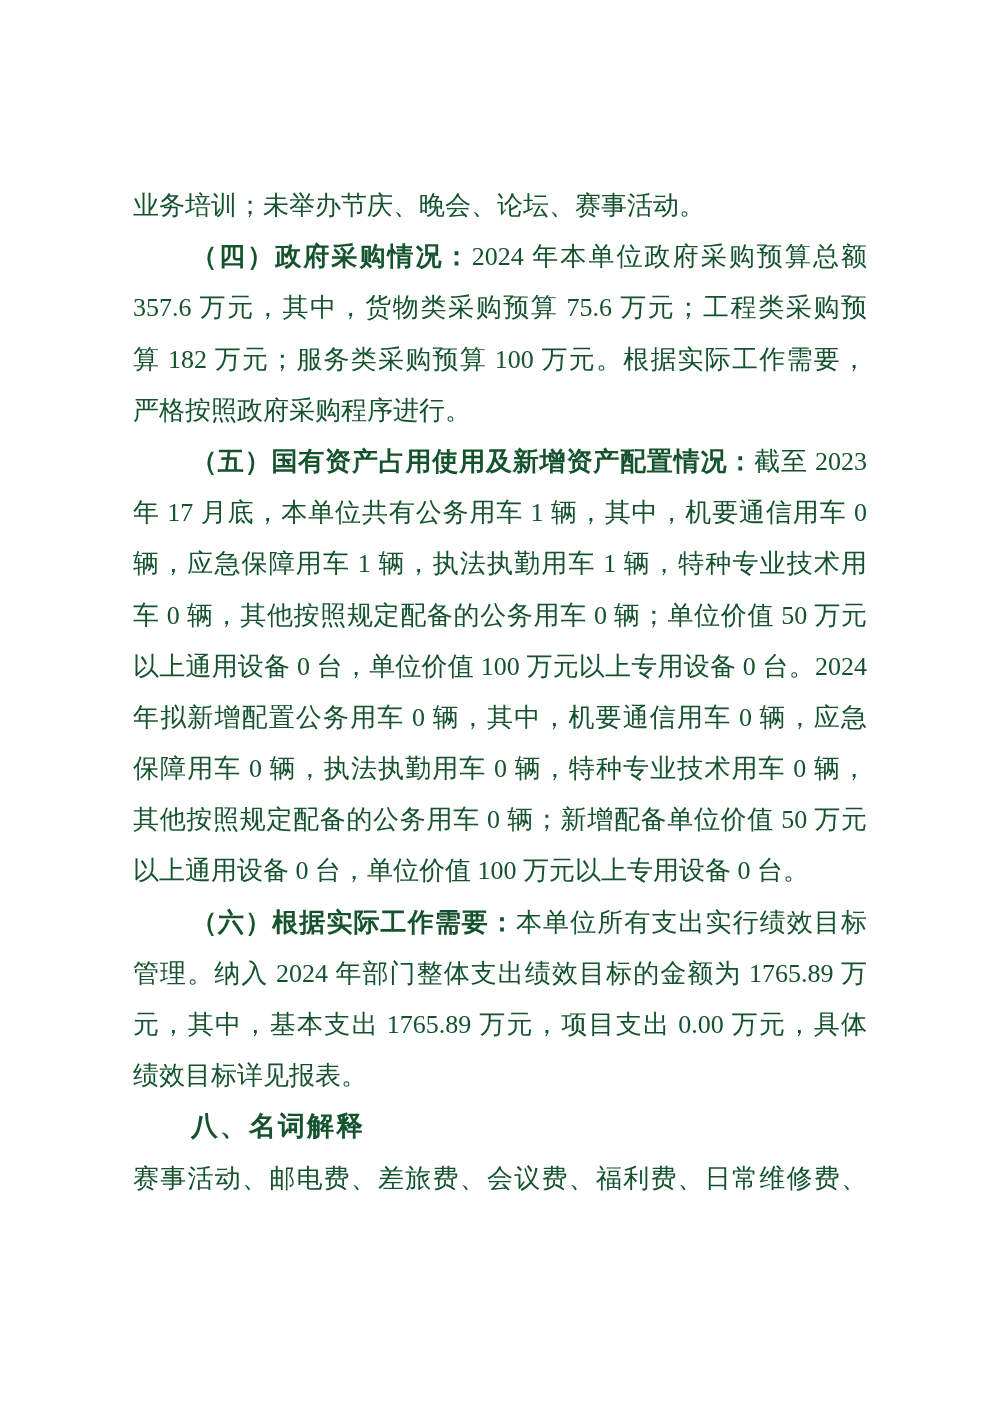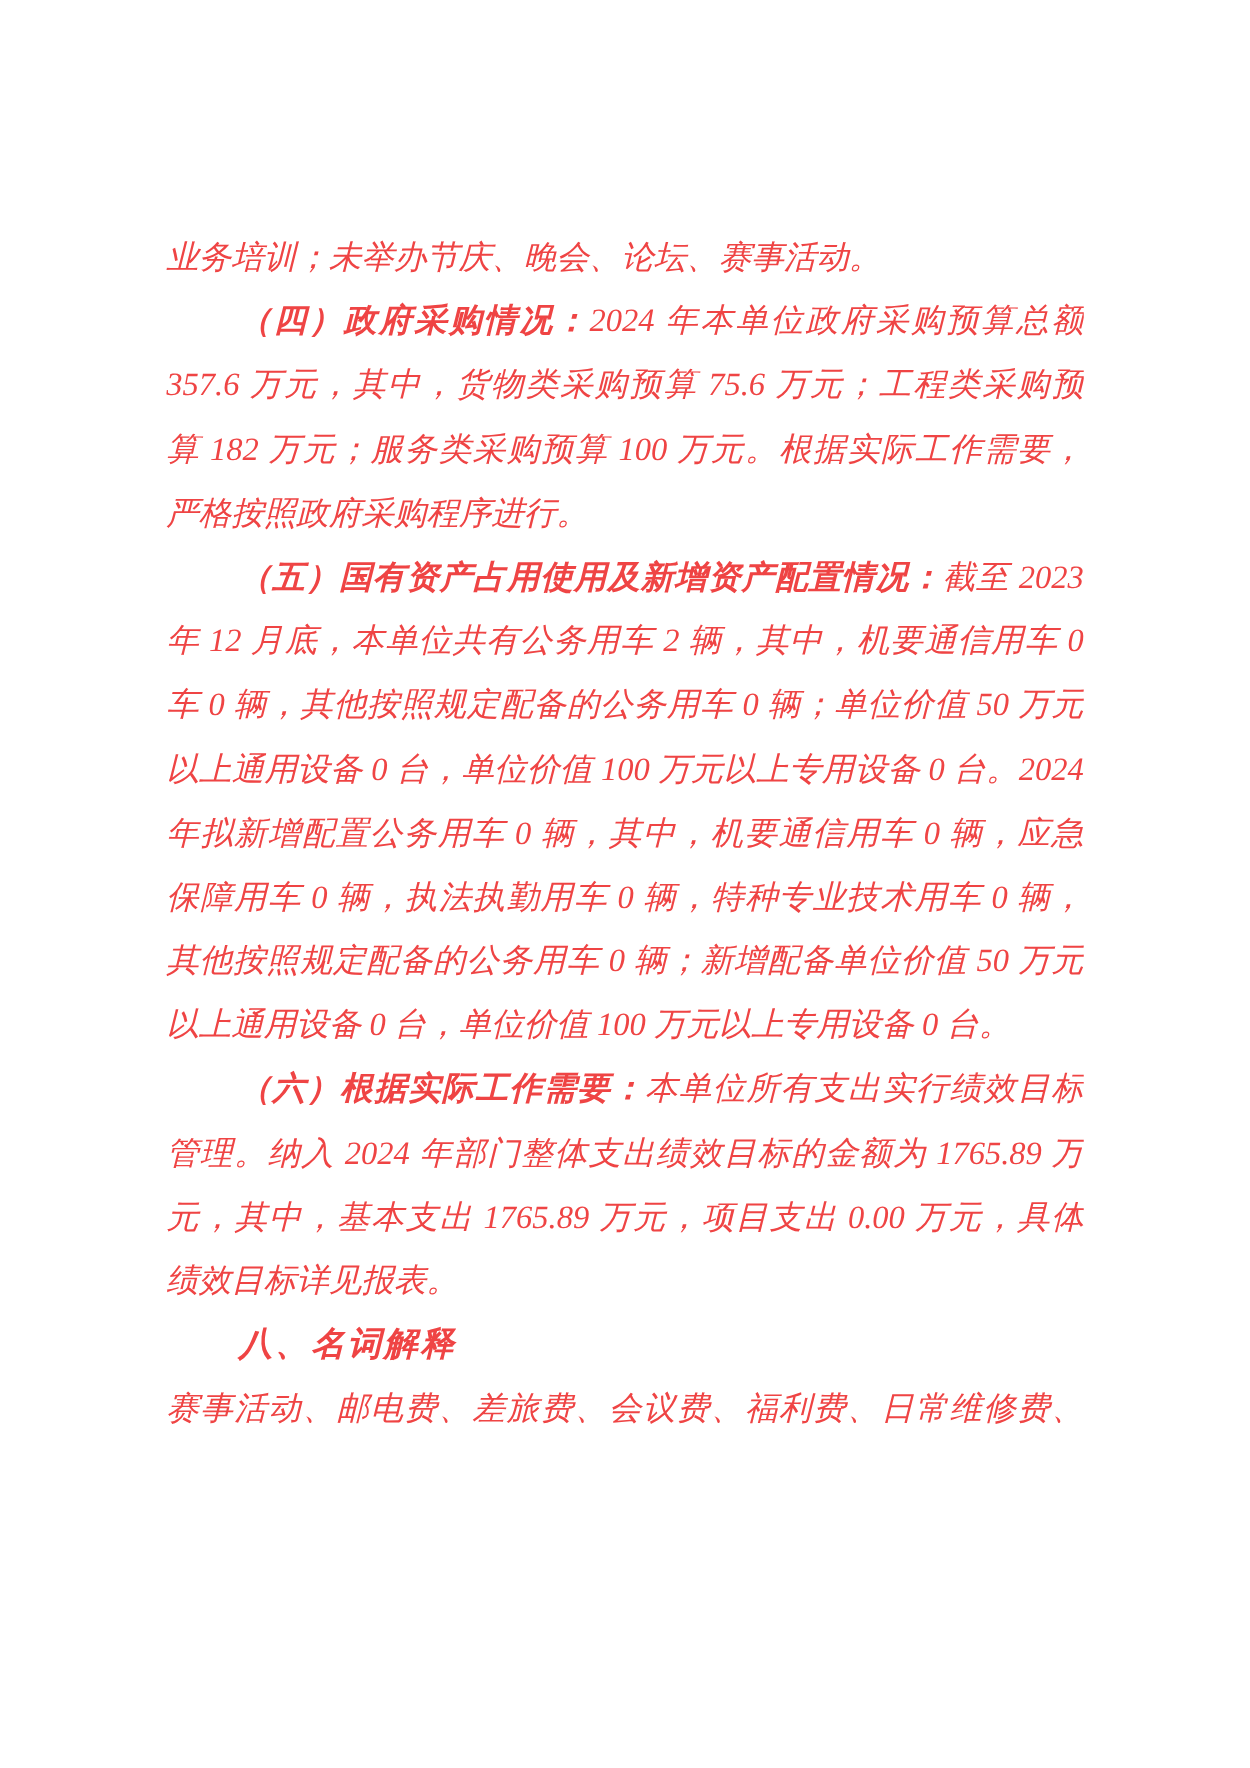--- a/index.html
+++ b/index.html
@@ -18,25 +18,24 @@
   .text-block {
     position: absolute;
     left: 133px;
     top: 180px;
     width: 734px;
   }
   .line {
     height: 51.2px;
     line-height: 51.2px;
     font-size: 26px;
-    color: #ef4444;
+    color: #14532d;
     text-align: left;
     white-space: normal;
     overflow: hidden;
-    font-style: italic;
   }
   .line.justify {
     text-align: justify;
     text-align-last: justify;
   }
   .line.indent {
     padding-left: 58px;
   }
   .seg {
     font-weight: 400;
@@ -55,21 +54,22 @@
 <body>
 
 <div class="page" style="background: rgb(255, 255, 255); color: rgb(26, 26, 26);">
   <div class="text-block" id="text-block">
       <div class="line"><span class="seg">业务培训；未举办节庆、晚会、论坛、赛事活动。</span></div>
       <div class="line justify indent"><span class="seg seg-bold">（四）政府采购情况：</span><span class="seg">2024 年本单位政府采购预算总额</span></div>
       <div class="line justify"><span class="seg">357.6 万元，其中，货物类采购预算 75.6 万元；工程类采购预</span></div>
       <div class="line justify"><span class="seg">算 182 万元；服务类采购预算 100 万元。根据实际工作需要，</span></div>
       <div class="line"><span class="seg">严格按照政府采购程序进行。</span></div>
       <div class="line justify indent"><span class="seg seg-bold">（五）国有资产占用使用及新增资产配置情况：</span><span class="seg">截至 2023</span></div>
-      <div class="line justify"><span class="seg">年 12 月底，本单位共有公务用车 2 辆，其中，机要通信用车 0</span></div>
+      <div class="line justify"><span class="seg">年 17 月底，本单位共有公务用车 1 辆，其中，机要通信用车 0</span></div>
+      <div class="line justify"><span class="seg">辆，应急保障用车 1 辆，执法执勤用车 1 辆，特种专业技术用</span></div>
       <div class="line justify"><span class="seg">车 0 辆，其他按照规定配备的公务用车 0 辆；单位价值 50 万元</span></div>
       <div class="line justify"><span class="seg">以上通用设备 0 台，单位价值 100 万元以上专用设备 0 台。2024</span></div>
       <div class="line justify"><span class="seg">年拟新增配置公务用车 0 辆，其中，机要通信用车 0 辆，应急</span></div>
       <div class="line justify"><span class="seg">保障用车 0 辆，执法执勤用车 0 辆，特种专业技术用车 0 辆，</span></div>
       <div class="line justify"><span class="seg">其他按照规定配备的公务用车 0 辆；新增配备单位价值 50 万元</span></div>
       <div class="line"><span class="seg">以上通用设备 0 台，单位价值 100 万元以上专用设备 0 台。</span></div>
       <div class="line justify indent"><span class="seg seg-bold">（六）根据实际工作需要：</span><span class="seg">本单位所有支出实行绩效目标</span></div>
       <div class="line justify"><span class="seg">管理。纳入 2024 年部门整体支出绩效目标的金额为 1765.89 万</span></div>
       <div class="line justify"><span class="seg">元，其中，基本支出 1765.89 万元，项目支出 0.00 万元，具体</span></div>
       <div class="line"><span class="seg">绩效目标详见报表。</span></div>

